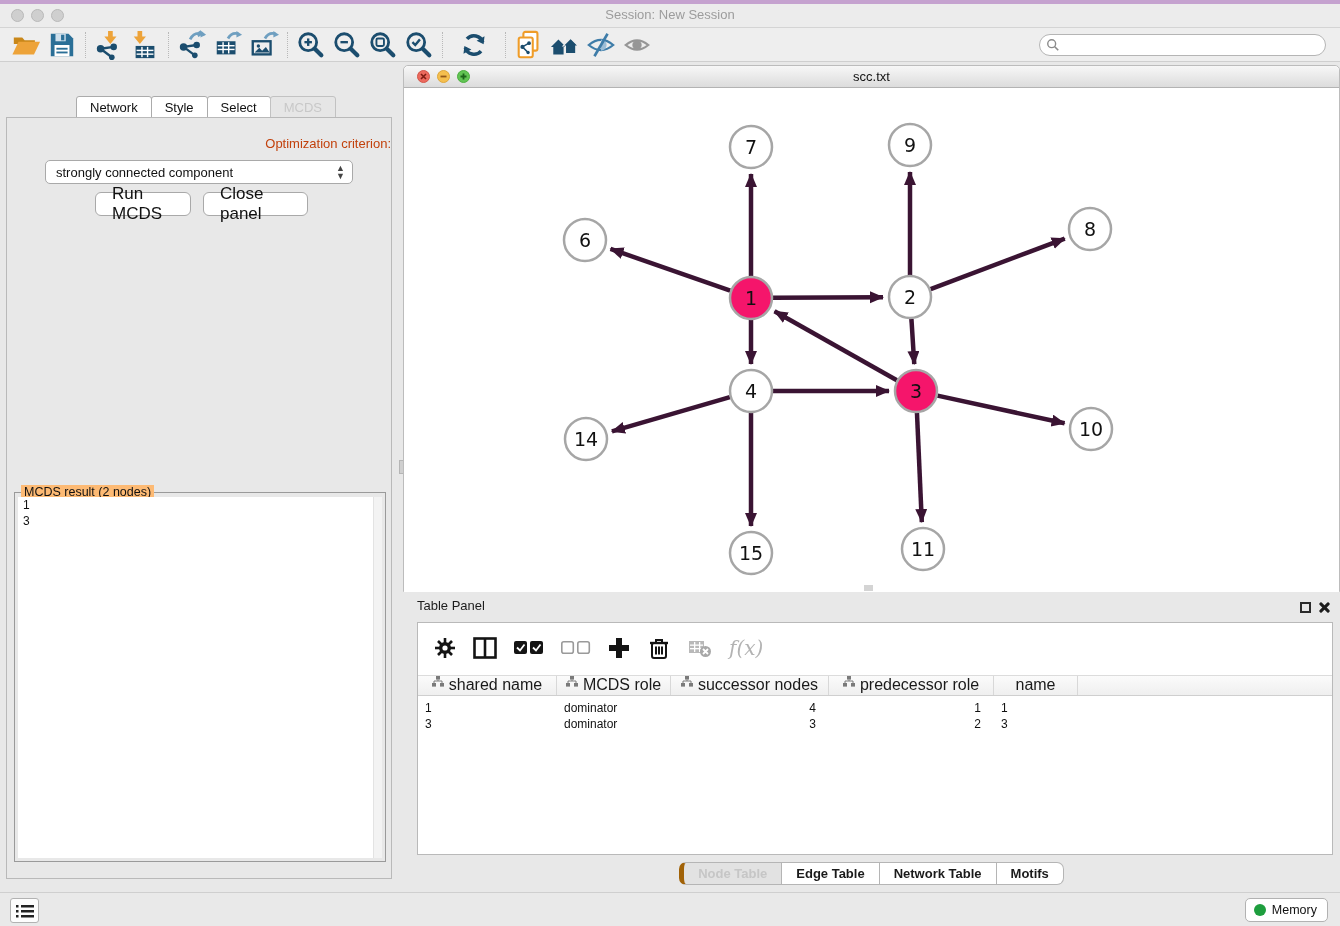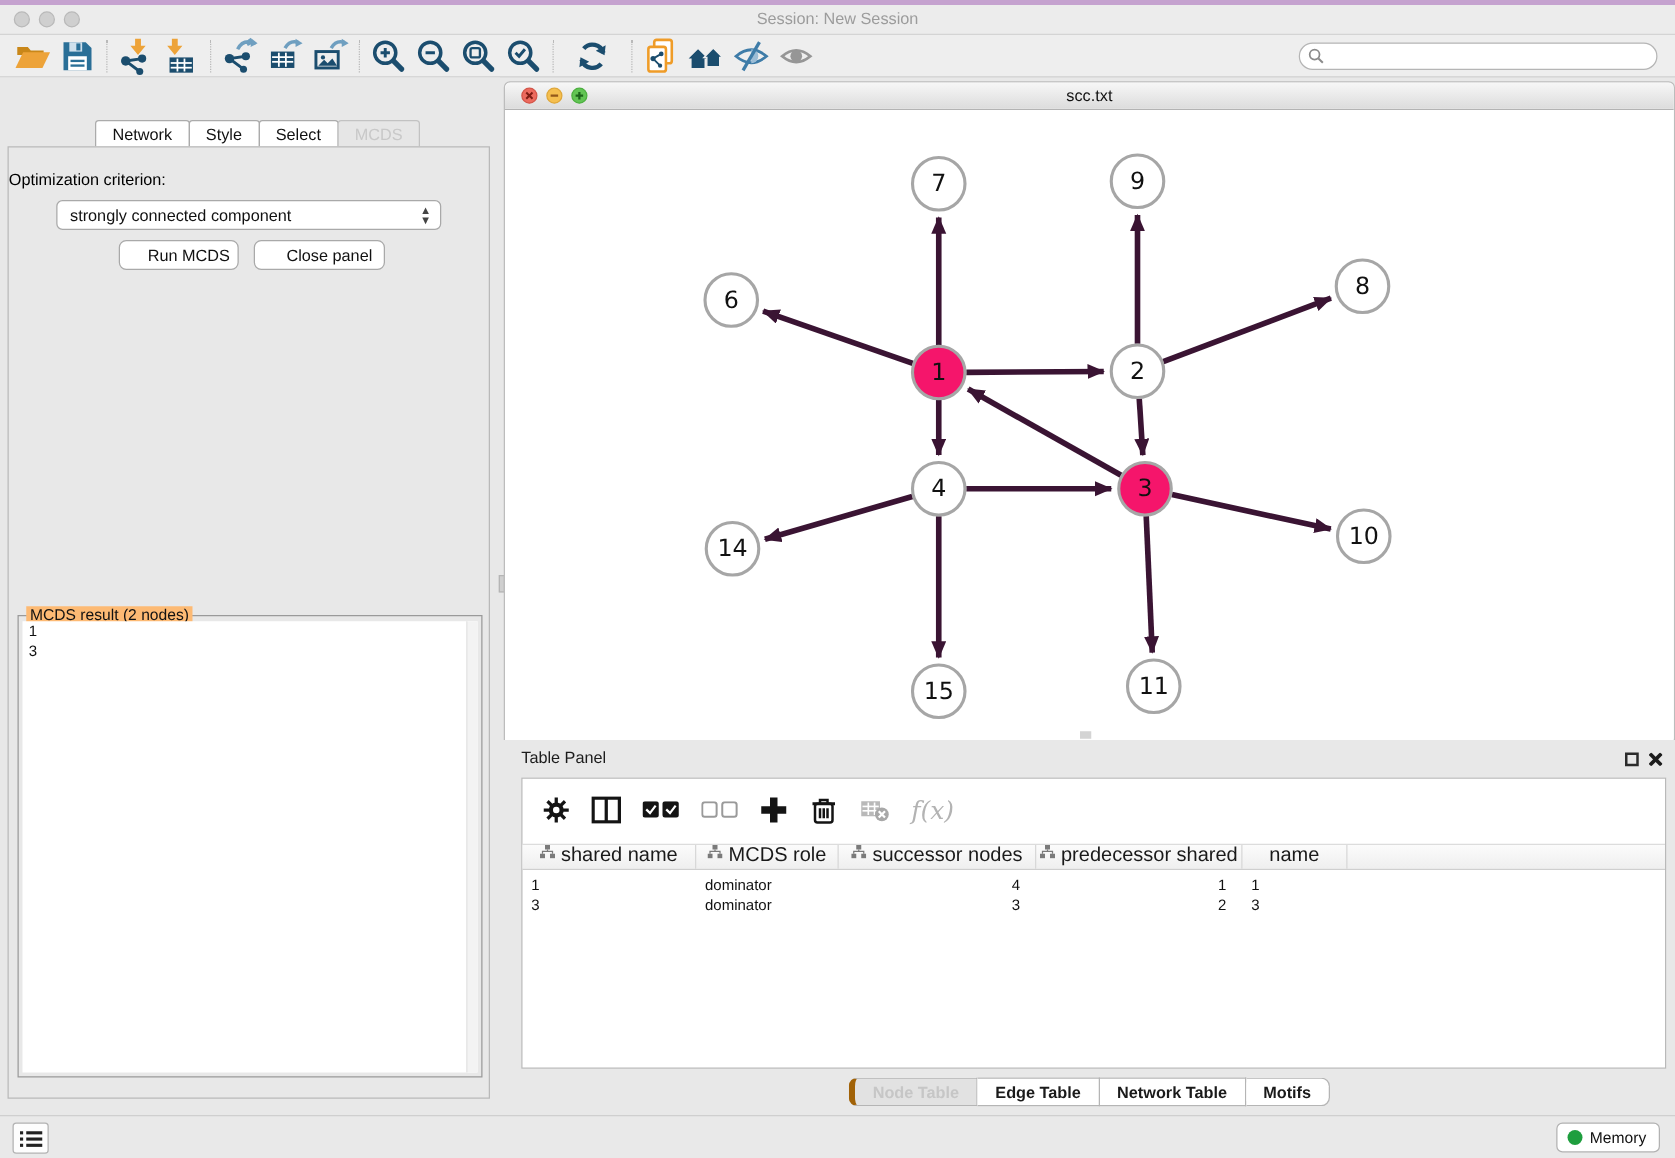--- a/index.html
+++ b/index.html
@@ -25,24 +25,24 @@
   .panel-head { position:absolute; left:0; top:6px; width:100%; height:22px; }
   .panel-title { position:absolute; left:14px; top:2px; font-size:13px; color:#1c1c1c; }
   .float-ic { position:absolute; width:11px; height:11px; border:2px solid #2b2b2b; top:4px; }
   .close-ic { position:absolute; top:3px; width:13px; height:13px; }
   .close-ic:before, .close-ic:after { content:""; position:absolute; left:5px; top:0px; width:3px; height:13px; background:#1c1c1c; border-radius:1px; }
   .close-ic:before { transform:rotate(45deg); } .close-ic:after { transform:rotate(-45deg); }
   .cp-tabs { position:absolute; left:76px; top:34px; display:flex; }
   .cp-tab { font-size:13px; color:#111; background:#fff; border:1px solid #ababab; padding:3px 13px 4px 13px; border-radius:3px 3px 0 0; margin-right:-1px; }
   .cp-tab.disabled-sel { background:#e6e6e6; color:#c8c8c8; border-color:#c2c2c2; }
   .cp-content { position:absolute; left:6px; top:55px; width:386px; height:762px; border:1px solid #b9b9b9; background:#e8e8e8; }
-  .opt-label { position:absolute; left:0; right:0; top:18px; text-align:left; font-size:13px; color:#000000; }
+  .opt-label { position:absolute; left:0; right:0; top:18px; text-align:right; font-size:13px; color:#c2410c; }
   .dropdown { position:absolute; left:38px; top:42px; width:308px; height:24px; background:#fff; border:1px solid #a9a9a9; border-radius:5px; font-size:13px; color:#111; display:flex; align-items:center; padding-left:10px; }
   .stepper { position:absolute; right:7px; top:3px; display:flex; flex-direction:column; line-height:8px; font-size:9px; color:#444; }
-  .btn { position:absolute; height:24px; background:#fff; border:1px solid #a9a9a9; border-radius:6px; font-size:13px; color:#111; display:flex; align-items:center; justify-content:center;padding-left:16px; }
+  .btn { position:absolute; height:24px; background:#fff; border:1px solid #a9a9a9; border-radius:6px; font-size:17px; color:#111; display:flex; align-items:center; justify-content:center;padding-left:16px; }
   .result-box { position:absolute; left:7px; top:374px; width:372px; height:370px; border:1px solid #9a9a9a; }
   .result-legend { position:absolute; left:6px; top:-8px; background:#fdba74; padding:0 3px; font-size:12.5px; color:#111; }
   .result-area { position:absolute; left:3px; top:4px; right:3px; bottom:3px; background:#fff; }
   .result-scroll { position:absolute; right:0; top:0; bottom:0; width:9px; background:#f3f3f3; border-left:1px solid #e3e3e3; }
   .result-line { font-size:12px; line-height:16px; padding-left:5px; color:#111; }
 
   
   .netwin { position:absolute; left:403px; top:65px; width:937px; height:527px; background:#fff; border:1px solid #bcbcbc; border-radius:5px 5px 0 0; }
   .net-titlebar { position:absolute; left:0; top:0; width:100%; height:22px; background:linear-gradient(#f7f7f7,#dcdcdc); border-bottom:1px solid #b3b3b3; border-radius:5px 5px 0 0; }
   .tl { position:absolute; top:4px; width:13px; height:13px; border-radius:50%; }
@@ -450,21 +450,21 @@
           </div>
           <div class="th" style="width: 165px;">
             <svg width="12" height="11" viewBox="0 0 12 11">
               <g fill="#7a7a7a">
                 <rect x="4" y="0" width="4" height="3.6"></rect>
                 <rect x="0" y="7" width="4" height="3.6"></rect>
                 <rect x="8" y="7" width="4" height="3.6"></rect>
               </g>
               <path d="M6 3.6 V5 M2 7 V5 h8 v2" stroke="#7a7a7a" fill="none" stroke-width="1"></path>
             </svg>
-            <span>predecessor shared</span>
+            <span>predecessor role</span>
           </div>
           <div class="th" style="width: 84px;">
             <span>name</span>
           </div>
         </div>
       <div class="trow" id="table-row-0" style="top:77px">
           <div class="td" style="width: 139px; text-align: left; padding: 0px 0px 0px 7px;">1</div>
           <div class="td" style="width: 114px; text-align: left; padding: 0px 0px 0px 7px;">dominator</div>
           <div class="td" style="width: 158px; text-align: right; padding: 0px 13px 0px 0px;">4</div>
           <div class="td" style="width: 165px; text-align: right; padding: 0px 13px 0px 0px;">1</div>

